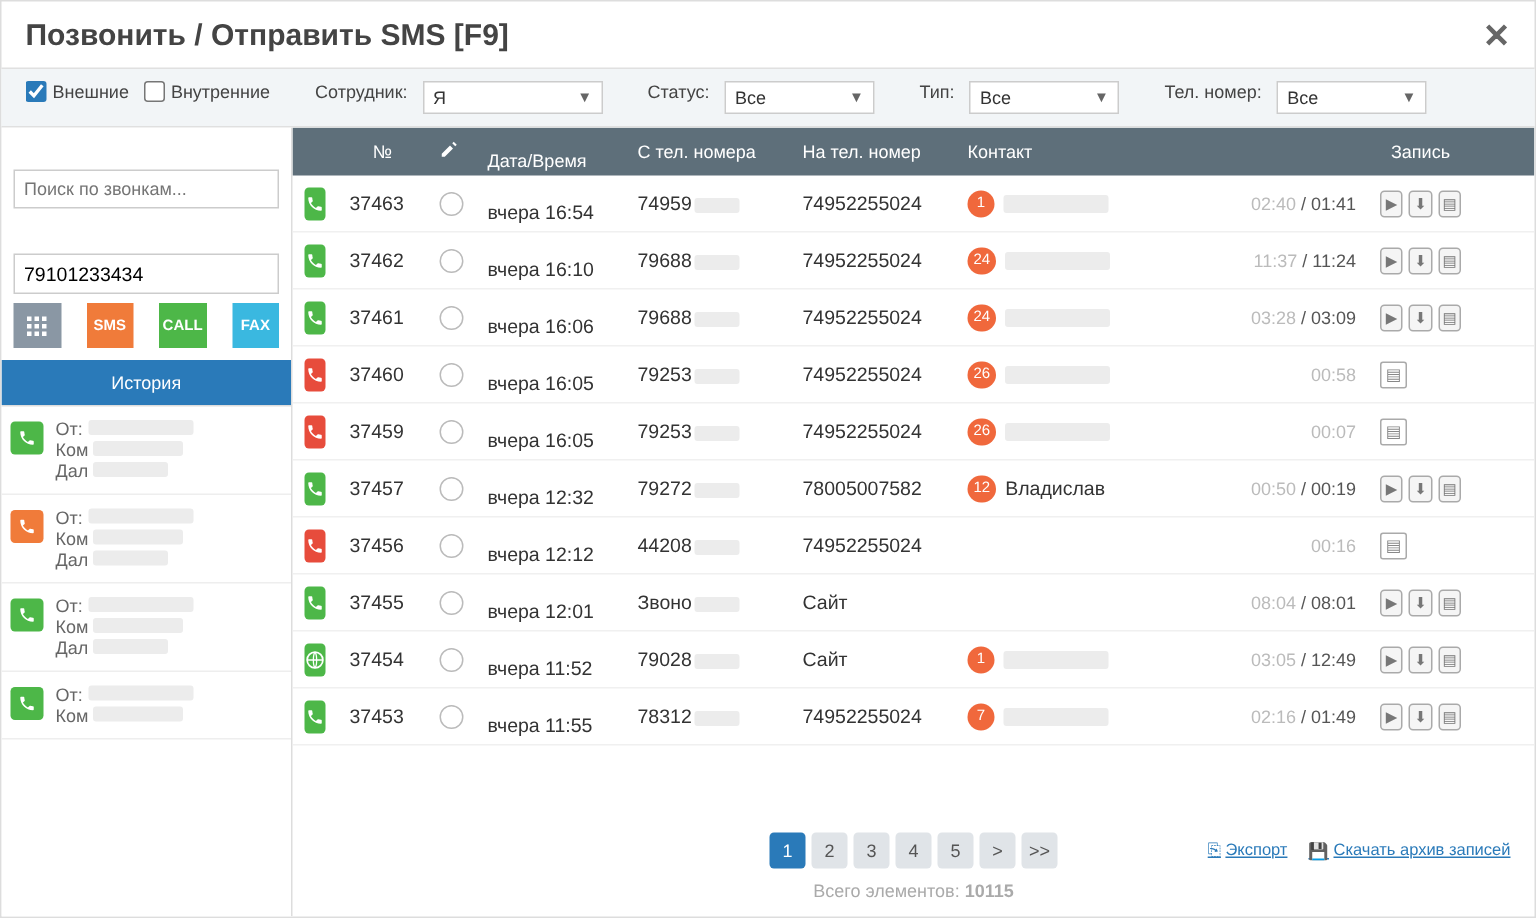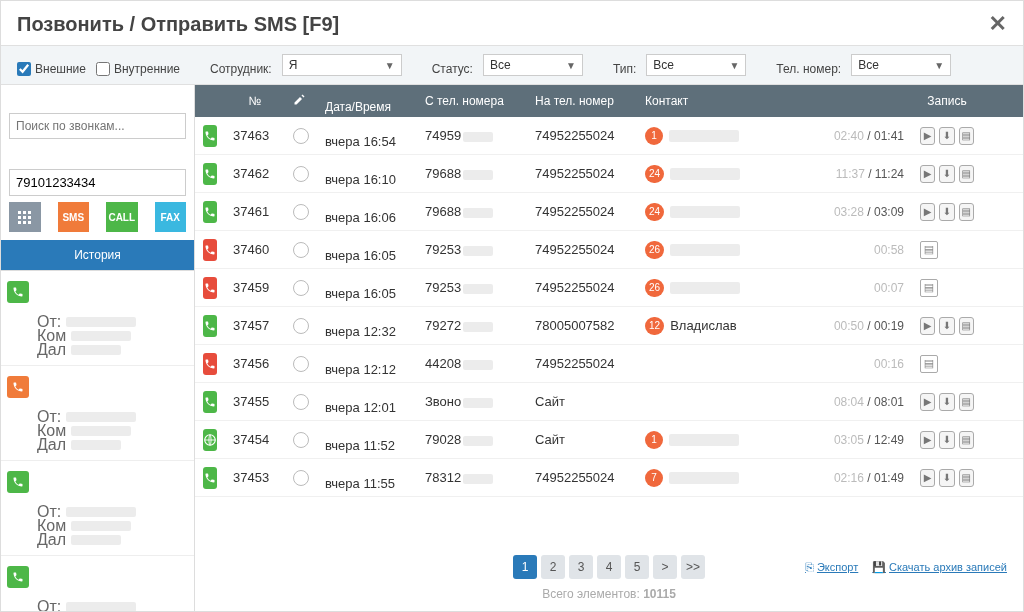--- a/index.html
+++ b/index.html
@@ -1,21 +1,21 @@
 <!DOCTYPE html>
 <html><head>
 <meta charset="utf-8">
 <style>
 * { box-sizing: border-box; margin: 0; padding: 0; }
 body { font-family: Arial, sans-serif; font-size: 12px; color: #333; background: #fff; }
 .modal { width: 1024px; height: 612px; border: 1px solid #ddd; position: relative; display: flex; flex-direction: column; }
 .modal-header { padding: 10px 16px 8px; border-bottom: 1px solid #e0e0e0; display: flex; justify-content: space-between; align-items: center; }
 .modal-title { font-size: 20px; font-weight: bold; color: #444; }
 .close-x { font-size: 22px; color: #666; cursor: pointer; font-weight: bold; }
-.filters { background: #f2f5f7; padding: 8px 16px; display: flex; align-items: flex-end; gap: 10px; border-bottom: 1px solid #e0e0e0; }
+.filters { background: #f2f5f7; padding: 8px 16px; display: flex; align-items: flex-start; gap: 10px; border-bottom: 1px solid #e0e0e0; }
 .chk { display: flex; align-items: center; gap: 4px; }
 .chk input { width: 14px; height: 14px; accent-color: #2a7ab9; }
 .flabel { font-size: 12px; color: #444; }
 .select { background: #fff; border: 1px solid #ccc; padding: 3px 6px; font-size: 12px; display: inline-flex; align-items: center; justify-content: space-between; min-width: 80px; }
 .select .caret { font-size: 10px; color: #666; margin-left: 6px; }
 .body { flex: 1; display: flex; overflow: hidden; }
 .sidebar { width: 194px; border-right: 1px solid #ddd; display: flex; flex-direction: column; background: #fff; }
 .search-calls { margin: 28px 8px 8px; border: 1px solid #ccc; padding: 5px 6px; font-size: 12px; color: #0f766e; }
 .phone-input { margin: 22px 8px 6px; border: 1px solid #ccc; padding: 5px 6px; font-size: 13px; }
 .btnrow { display: flex; margin: 0 8px 8px; gap: 17px; }
@@ -27,21 +27,21 @@
 .grid-icon { display: grid; grid-template-columns: repeat(3,3px); grid-template-rows: repeat(3,3px); gap: 2px; }
 .grid-icon span { background: #fff; }
 .tabs { display: flex; }
 .tab { flex: 1; padding: 8px 20px; text-align: center; font-size: 12px; cursor: pointer; background: #eef1f3; color: #555; }
 .tab.active { background: #2a7ab9; color: #fff; }
 .sidecalls { flex: 1; overflow: hidden; border-top: 1px solid #ddd; }
 .sidecall { display: flex; padding: 8px 6px; gap: 8px; border-bottom: 1px solid #eee; }
 .ph-ico { width: 22px; height: 22px; border-radius: 3px; display: flex; align-items: center; justify-content: center; color: #fff; font-size: 12px; flex-shrink: 0; margin-top: 2px; }
 .ph-ico.green { background: #4db748; }
 .ph-ico.orange { background: #f07b3a; }
-.sidecall-txt { font-size: 16px; color: #666; line-height: 14px; margin-top: 36px; }
+.sidecall-txt { font-size: 12px; color: #666; line-height: 14px; }
 .blurbar { background: #ececec; height: 10px; border-radius: 2px; }
 .main { flex: 1; display: flex; flex-direction: column; overflow: hidden; }
 .thead { background: #5e6f7a; color: #fff; display: flex; align-items: center; height: 32px; font-size: 12px; }
 .th { padding: 0 8px; }
 .tbody { flex: 1; overflow: hidden; }
 .row { display: flex; align-items: center; height: 38px; border-bottom: 1px solid #f0f0f0; font-size: 13px; }
 .td { padding: 0 8px; }
 .c-ico { width: 30px; display:flex; justify-content:center; }
 .c-num { width: 60px; }
 .c-mark { width: 32px; }

